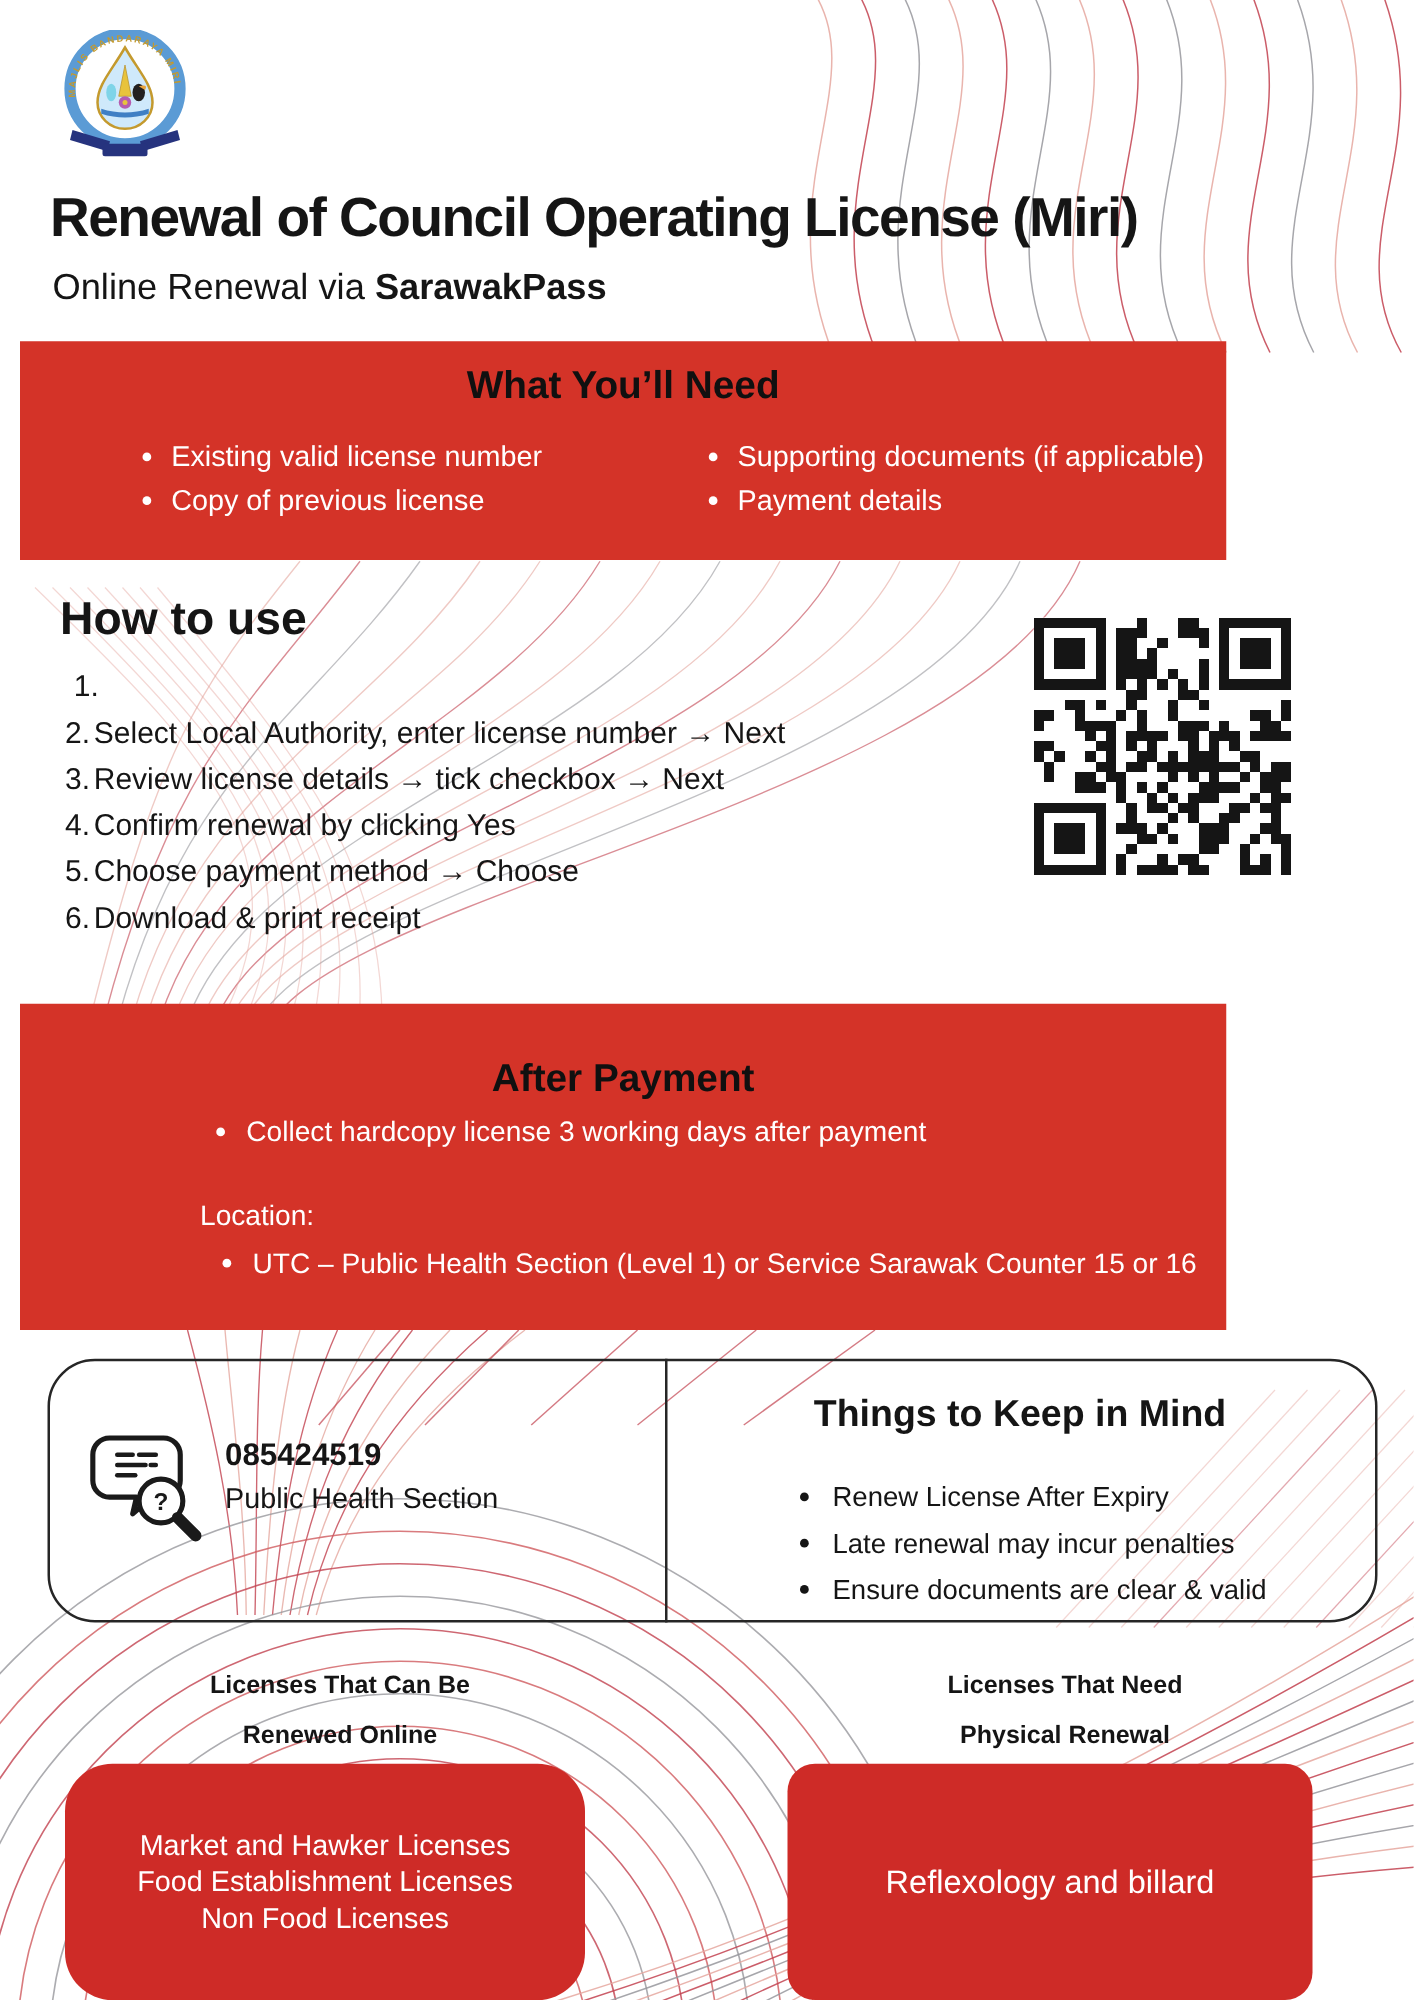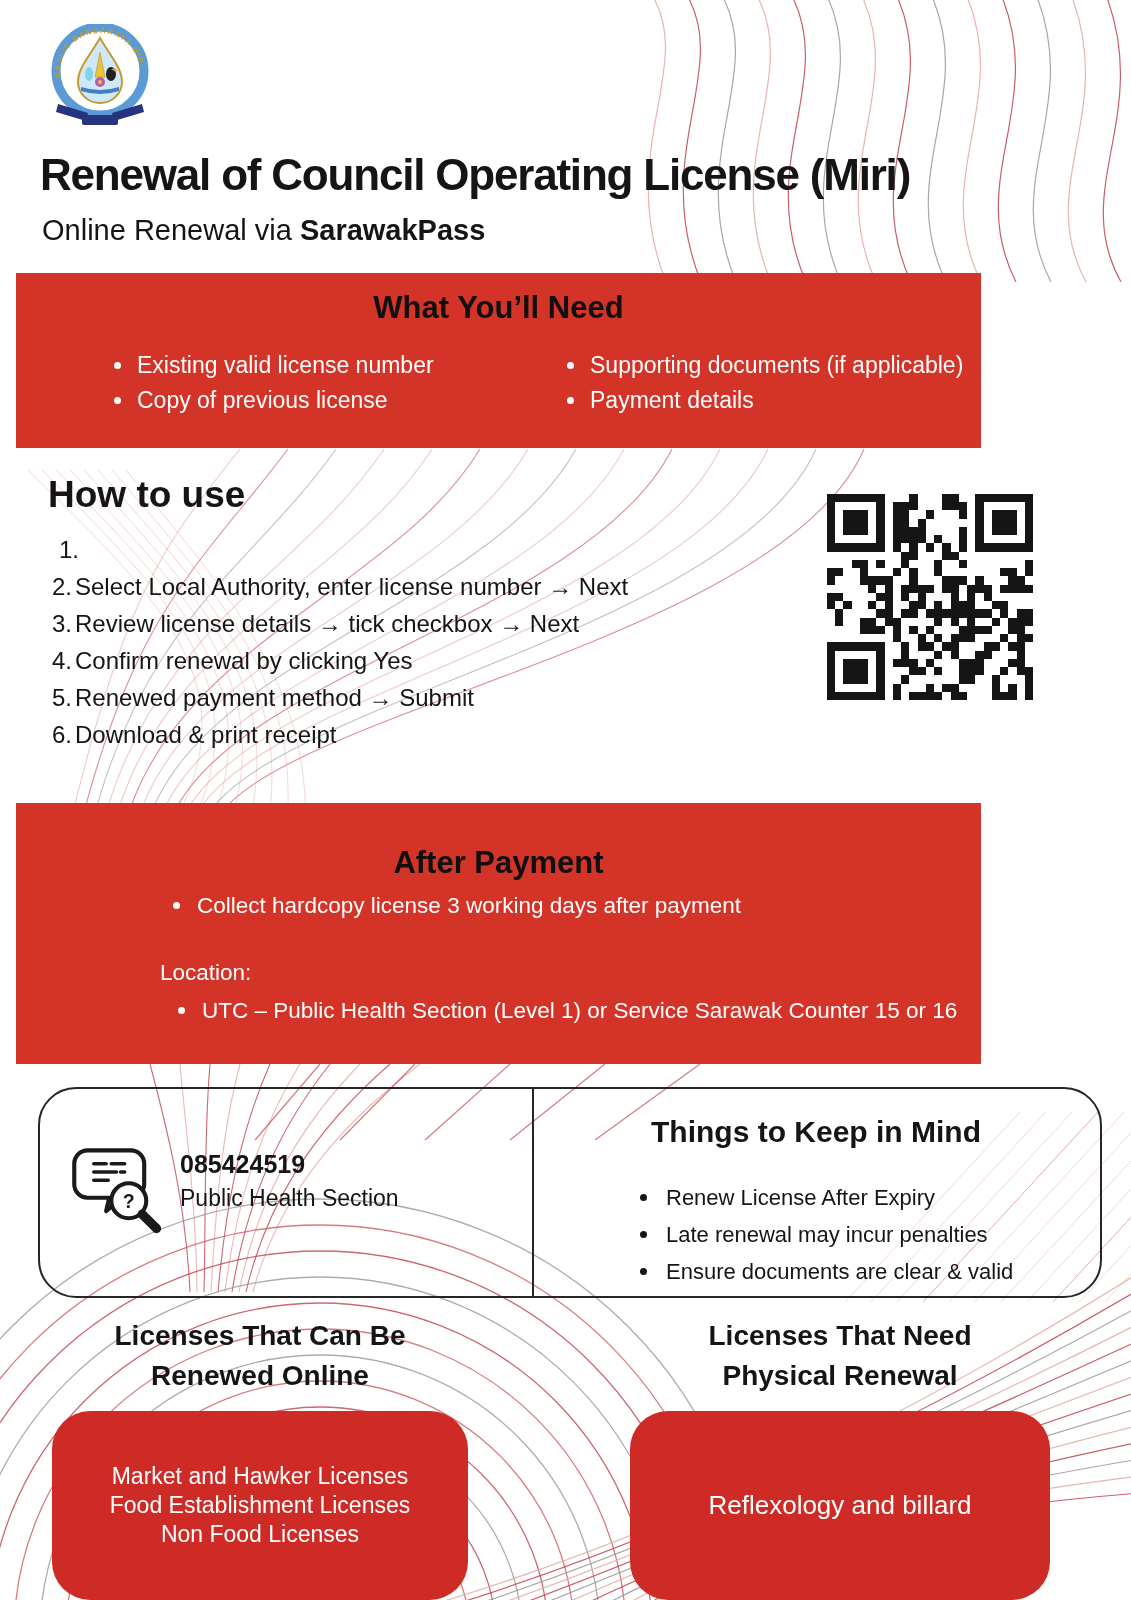--- a/index.html
+++ b/index.html
@@ -52,27 +52,27 @@
   .infobox .divider{position:absolute;left:492px;top:-2px;bottom:-2px;width:2px;background:#262626;}
   .contact-icon{position:absolute;left:25px;top:46px;width:108px;height:110px;}
   .contact-text{position:absolute;left:140px;top:58px;font-size:23px;line-height:34px;}
   .contact-text .phone{font-weight:800;font-size:25px;}
   .things-h{position:absolute;left:492px;top:26px;width:568px;margin:0;text-align:center;font-size:30px;font-weight:800;}
   .things-list{position:absolute;left:596px;top:90px;list-style:none;margin:0;padding:0;font-size:22px;}
   .things-list li{position:relative;padding-left:30px;height:37px;line-height:37px;}
   .things-list li::before{content:"";position:absolute;left:4px;top:15px;width:7px;height:7px;border-radius:50%;background:#151515;}
 
   
-  .bottom-h{top:1316px;margin:0;text-align:center;font-size:28px;font-weight:800;line-height:40px;white-space:pre-line;}
+  .bottom-h{top:1316px;margin:12px;text-align:center;font-size:20px;font-weight:800;line-height:40px;white-space:pre-line;}
   #bh-left{left:52px;width:416px;}
   #bh-right{left:630px;width:420px;}
   .bottom-box{top:1411px;height:189px;background:var(--box-red,#CE2B27);border-radius:38px;color:#fff;
               display:flex;align-items:center;justify-content:center;text-align:center;white-space:pre-line;}
   #bb-left{left:52px;width:416px;font-size:23px;line-height:29px;}
-  #bb-right{left:630px;width:420px;font-size:26px;}
+  #bb-right{left:630px;width:420px;font-size:26px;border-radius:22px;}
 </style>
 </head>
 <body>
 
 <div class="page">
 
   <svg id="bg" width="1131" height="1600" viewBox="0 0 1131 1600">
       <path d="M 650,-8 C 698,64 614,150 666,282" fill="none" stroke="#E5A79F" stroke-width="1.2" opacity="0.85"></path>
       <path d="M 685,-8 C 733,68 649,153 701,282" fill="none" stroke="#C2414F" stroke-width="1.2" opacity="0.85"></path>
       <path d="M 720,-8 C 768,72 684,156 736,282" fill="none" stroke="#97979C" stroke-width="1.2" opacity="0.85"></path>
@@ -215,21 +215,21 @@
       <div class="step">
         <span class="num">3.</span>
         <span>Review license details → tick checkbox → Next</span>
       </div>
       <div class="step">
         <span class="num">4.</span>
         <span>Confirm renewal by clicking Yes</span>
       </div>
       <div class="step">
         <span class="num">5.</span>
-        <span>Renewed payment method → Submit</span>
+        <span>Choose payment method → Choose</span>
       </div>
       <div class="step">
         <span class="num">6.</span>
         <span>Download &amp; print receipt</span>
       </div>
     </div>
 
   <div class="z qr-wrap">
     <svg id="qr-svg" width="206" height="206" viewBox="0 0 25 25" shape-rendering="crispEdges">
         <rect x="0" y="0" width="1" height="1" fill="#151515"></rect>

